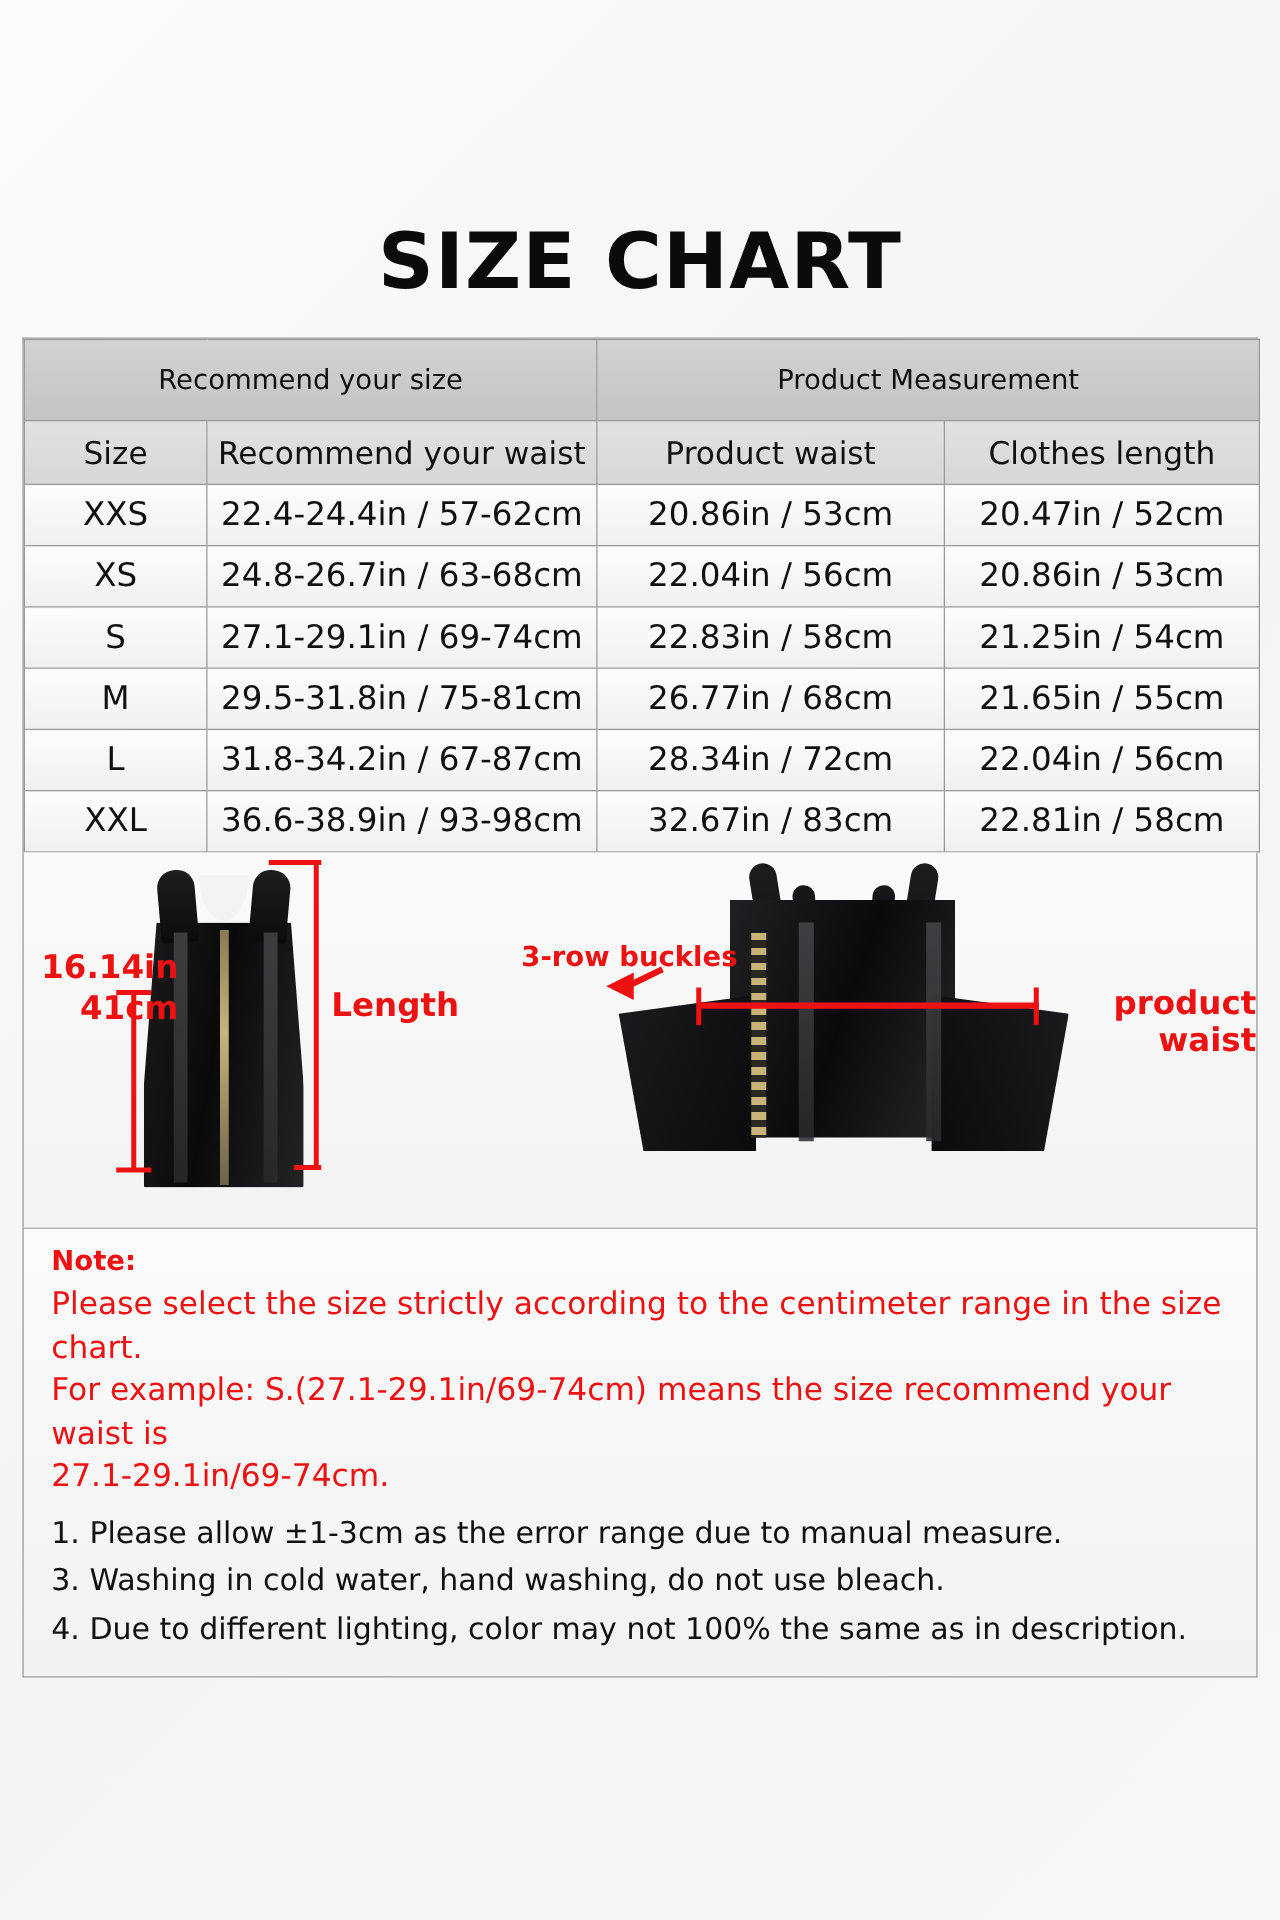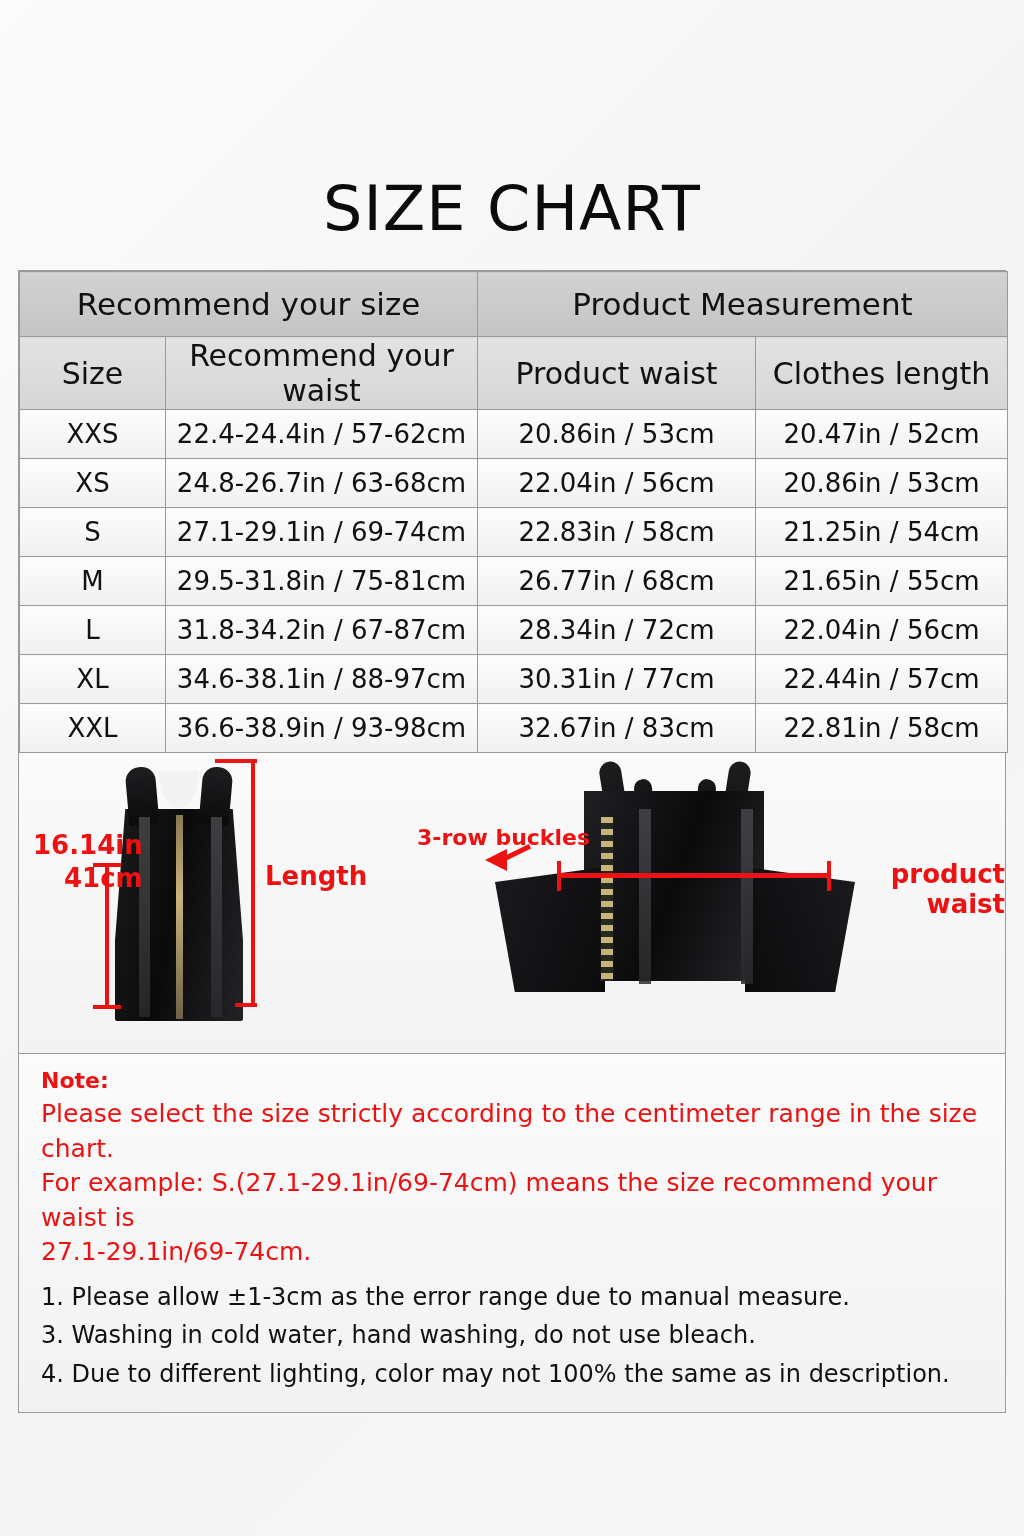--- a/index.html
+++ b/index.html
@@ -17,21 +17,21 @@
   .page {
     position: relative;
     width: 1024px;
     height: 1536px;
     background: linear-gradient(135deg, #fbfbfb 0%, #f4f4f5 50%, #f7f7f8 100%);
     box-sizing: border-box;
   }
   .title {
     text-align: center;
     font-size: 62px;
-    font-weight: normal;
+    font-weight: bold;
     letter-spacing: 1px;
     color: #0b0b0b;
     padding-top: 178px;
     line-height: 1;
     font-family: "DejaVu Sans", "Liberation Sans", sans-serif;
   }
 
   
   .table-wrap {
     margin: 30px 18px 0 18px;
@@ -44,28 +44,28 @@
     table-layout: fixed;
   }
   table.size-table td, table.size-table th {
     border: 1px solid #9a9a9a;
     text-align: center;
     font-weight: normal;
     color: #111;
   }
   .grp-row th {
     background: linear-gradient(180deg,#d2d2d2 0%, #c4c4c4 100%);
-    font-size: 31px;
+    font-size: 22px;
     font-weight: bold;
     height: 56px;
     padding: 4px 0;
   }
   .hdr-row td {
     background: linear-gradient(180deg,#e2e2e2 0%, #d6d6d6 100%);
-    font-size: 30px;
+    font-size: 25px;
     font-weight: bold;
     height: 48px;
   }
   .data-row td {
     font-size: 26px;
     height: 46px;
     background: linear-gradient(180deg,#fdfdfd 0%, #f0f0f0 100%);
     margin-left: 40px;
   }
   .data-row td.c0 { font-size: 26px; }
@@ -267,26 +267,20 @@
         <td>26.77in / 68cm</td>
         <td>21.65in / 55cm</td>
       </tr>
       <tr class="data-row">
         <td class="c0">L</td>
         <td>31.8-34.2in / 67-87cm</td>
         <td>28.34in / 72cm</td>
         <td>22.04in / 56cm</td>
       </tr>
       <tr class="data-row">
-        <td class="c0">XL</td>
-        <td>34.6-38.1in / 88-97cm</td>
-        <td>30.31in / 77cm</td>
-        <td>22.44in / 57cm</td>
-      </tr>
-      <tr class="data-row">
         <td class="c0">XXL</td>
         <td>36.6-38.9in / 93-98cm</td>
         <td>32.67in / 83cm</td>
         <td>22.81in / 58cm</td>
       </tr>
     </tbody>
       </table>
   </div>
 
   <div class="figures">

